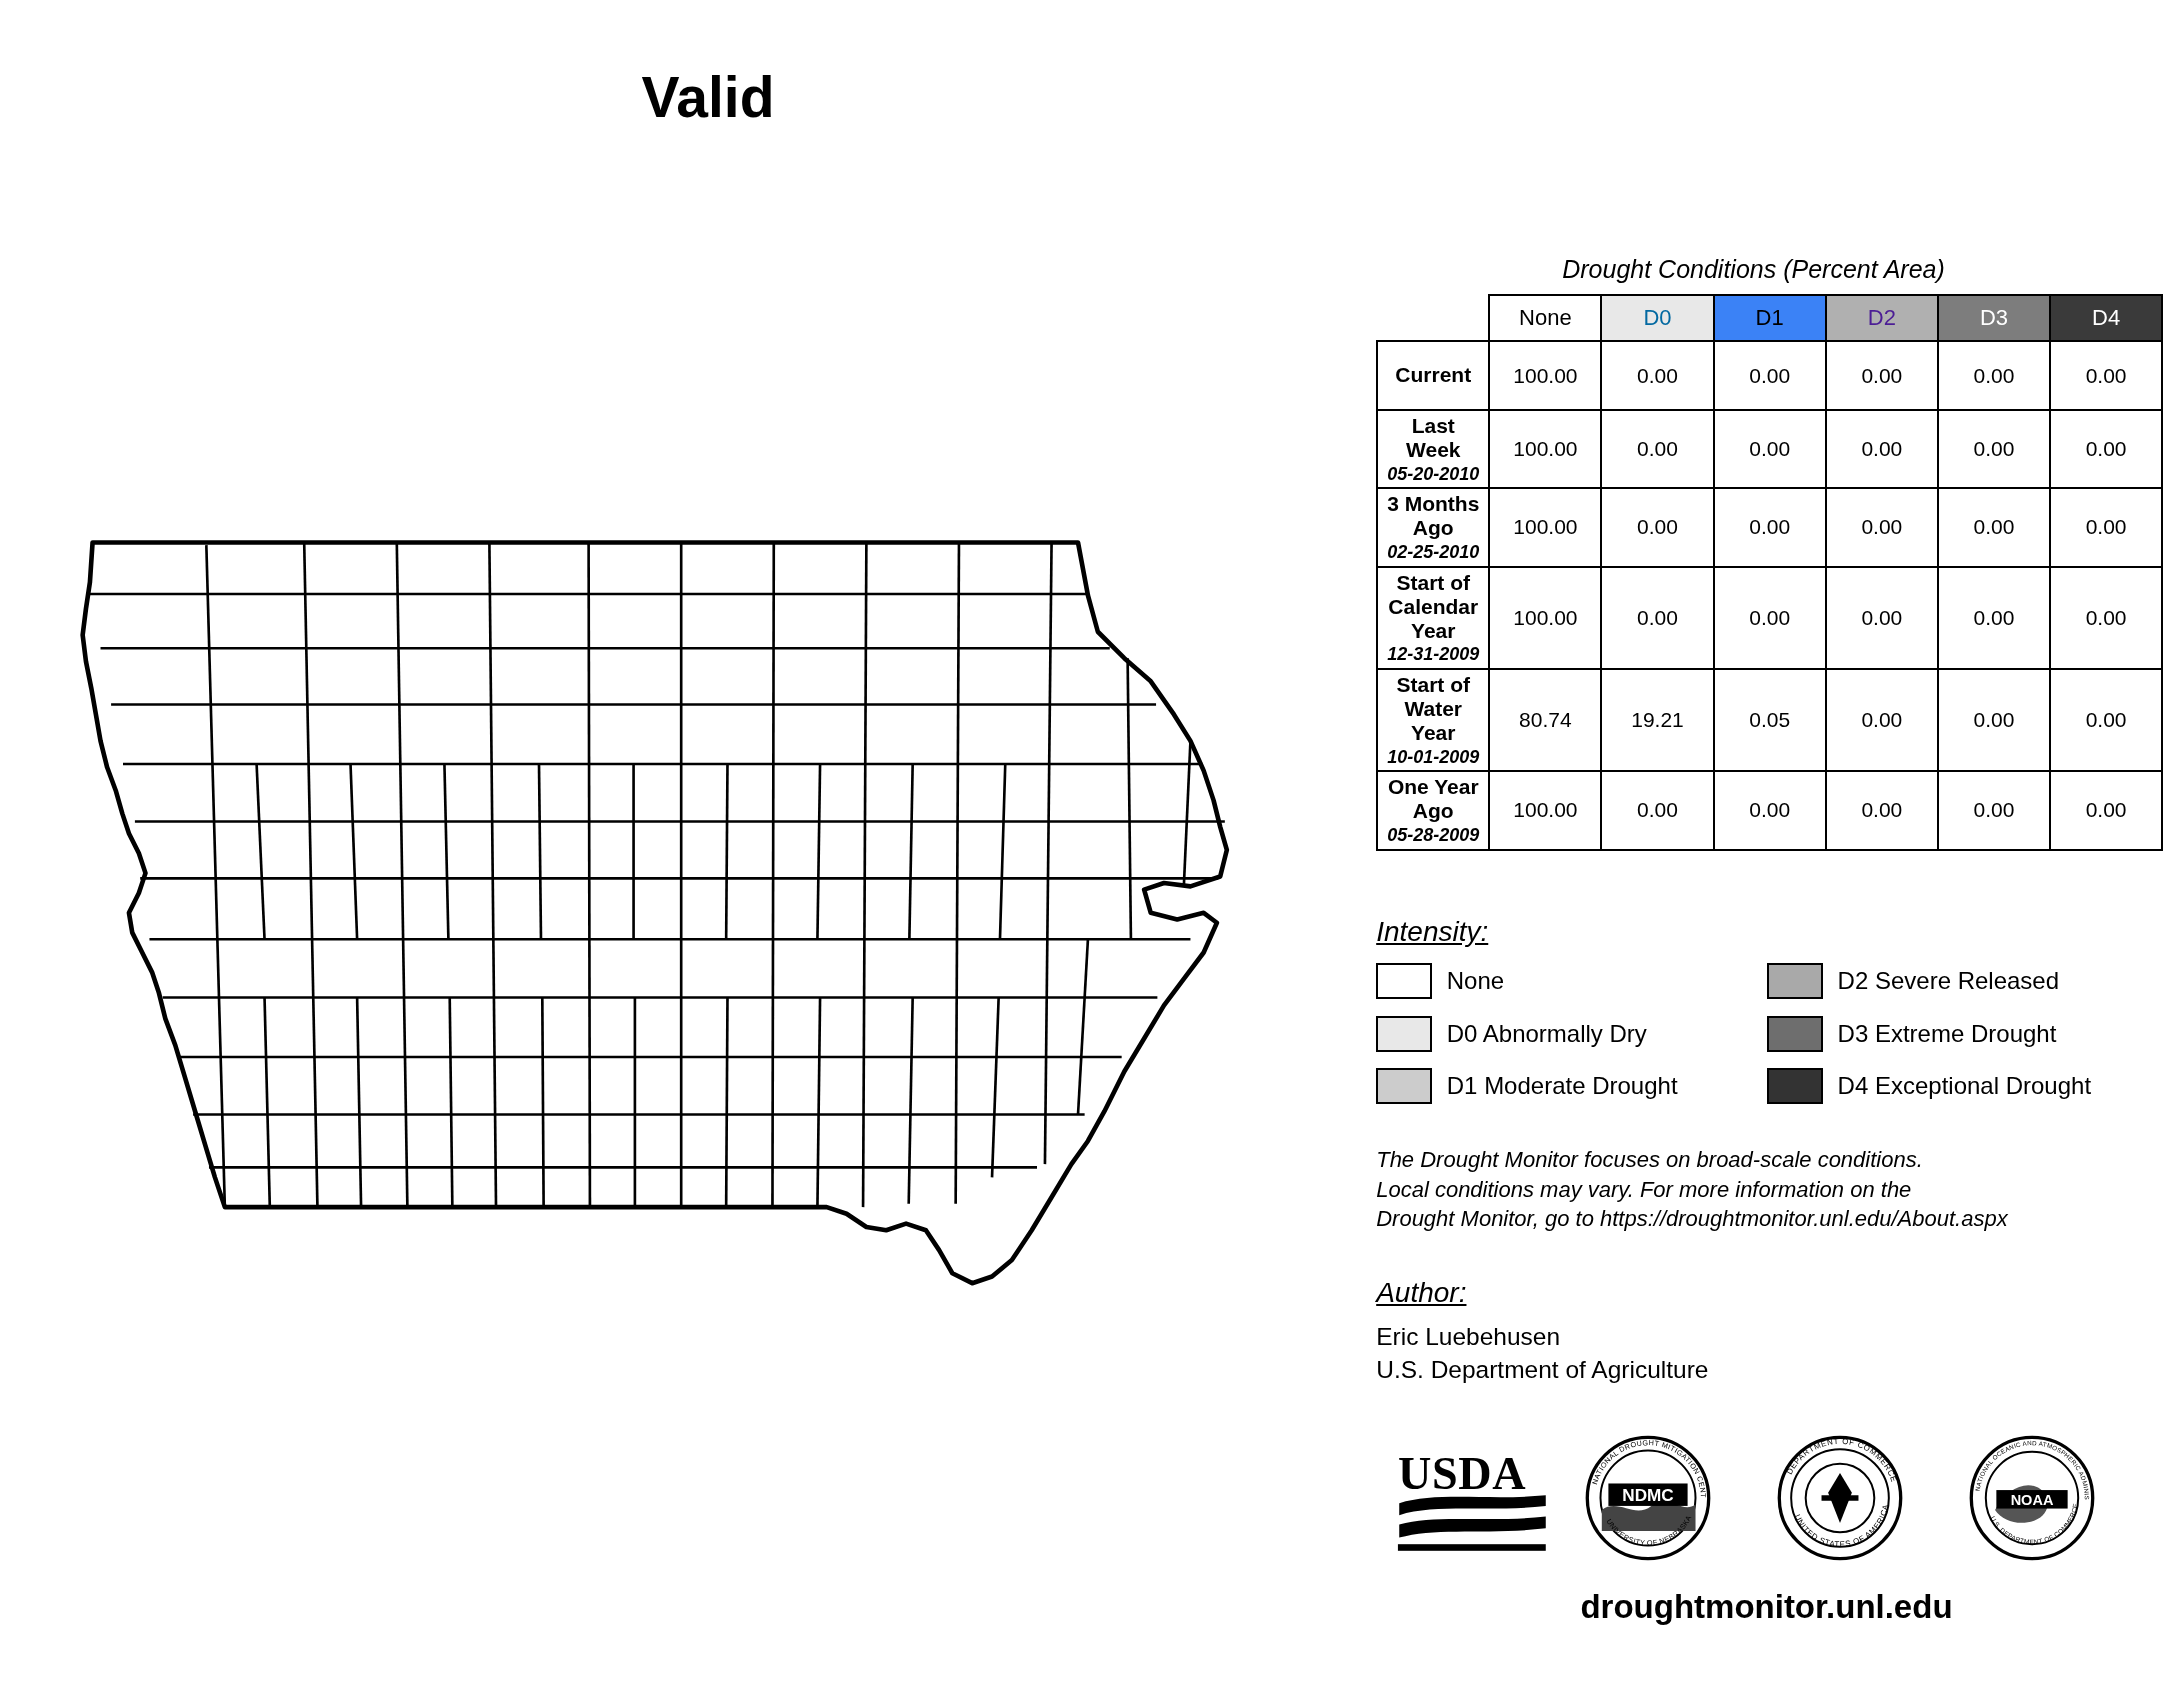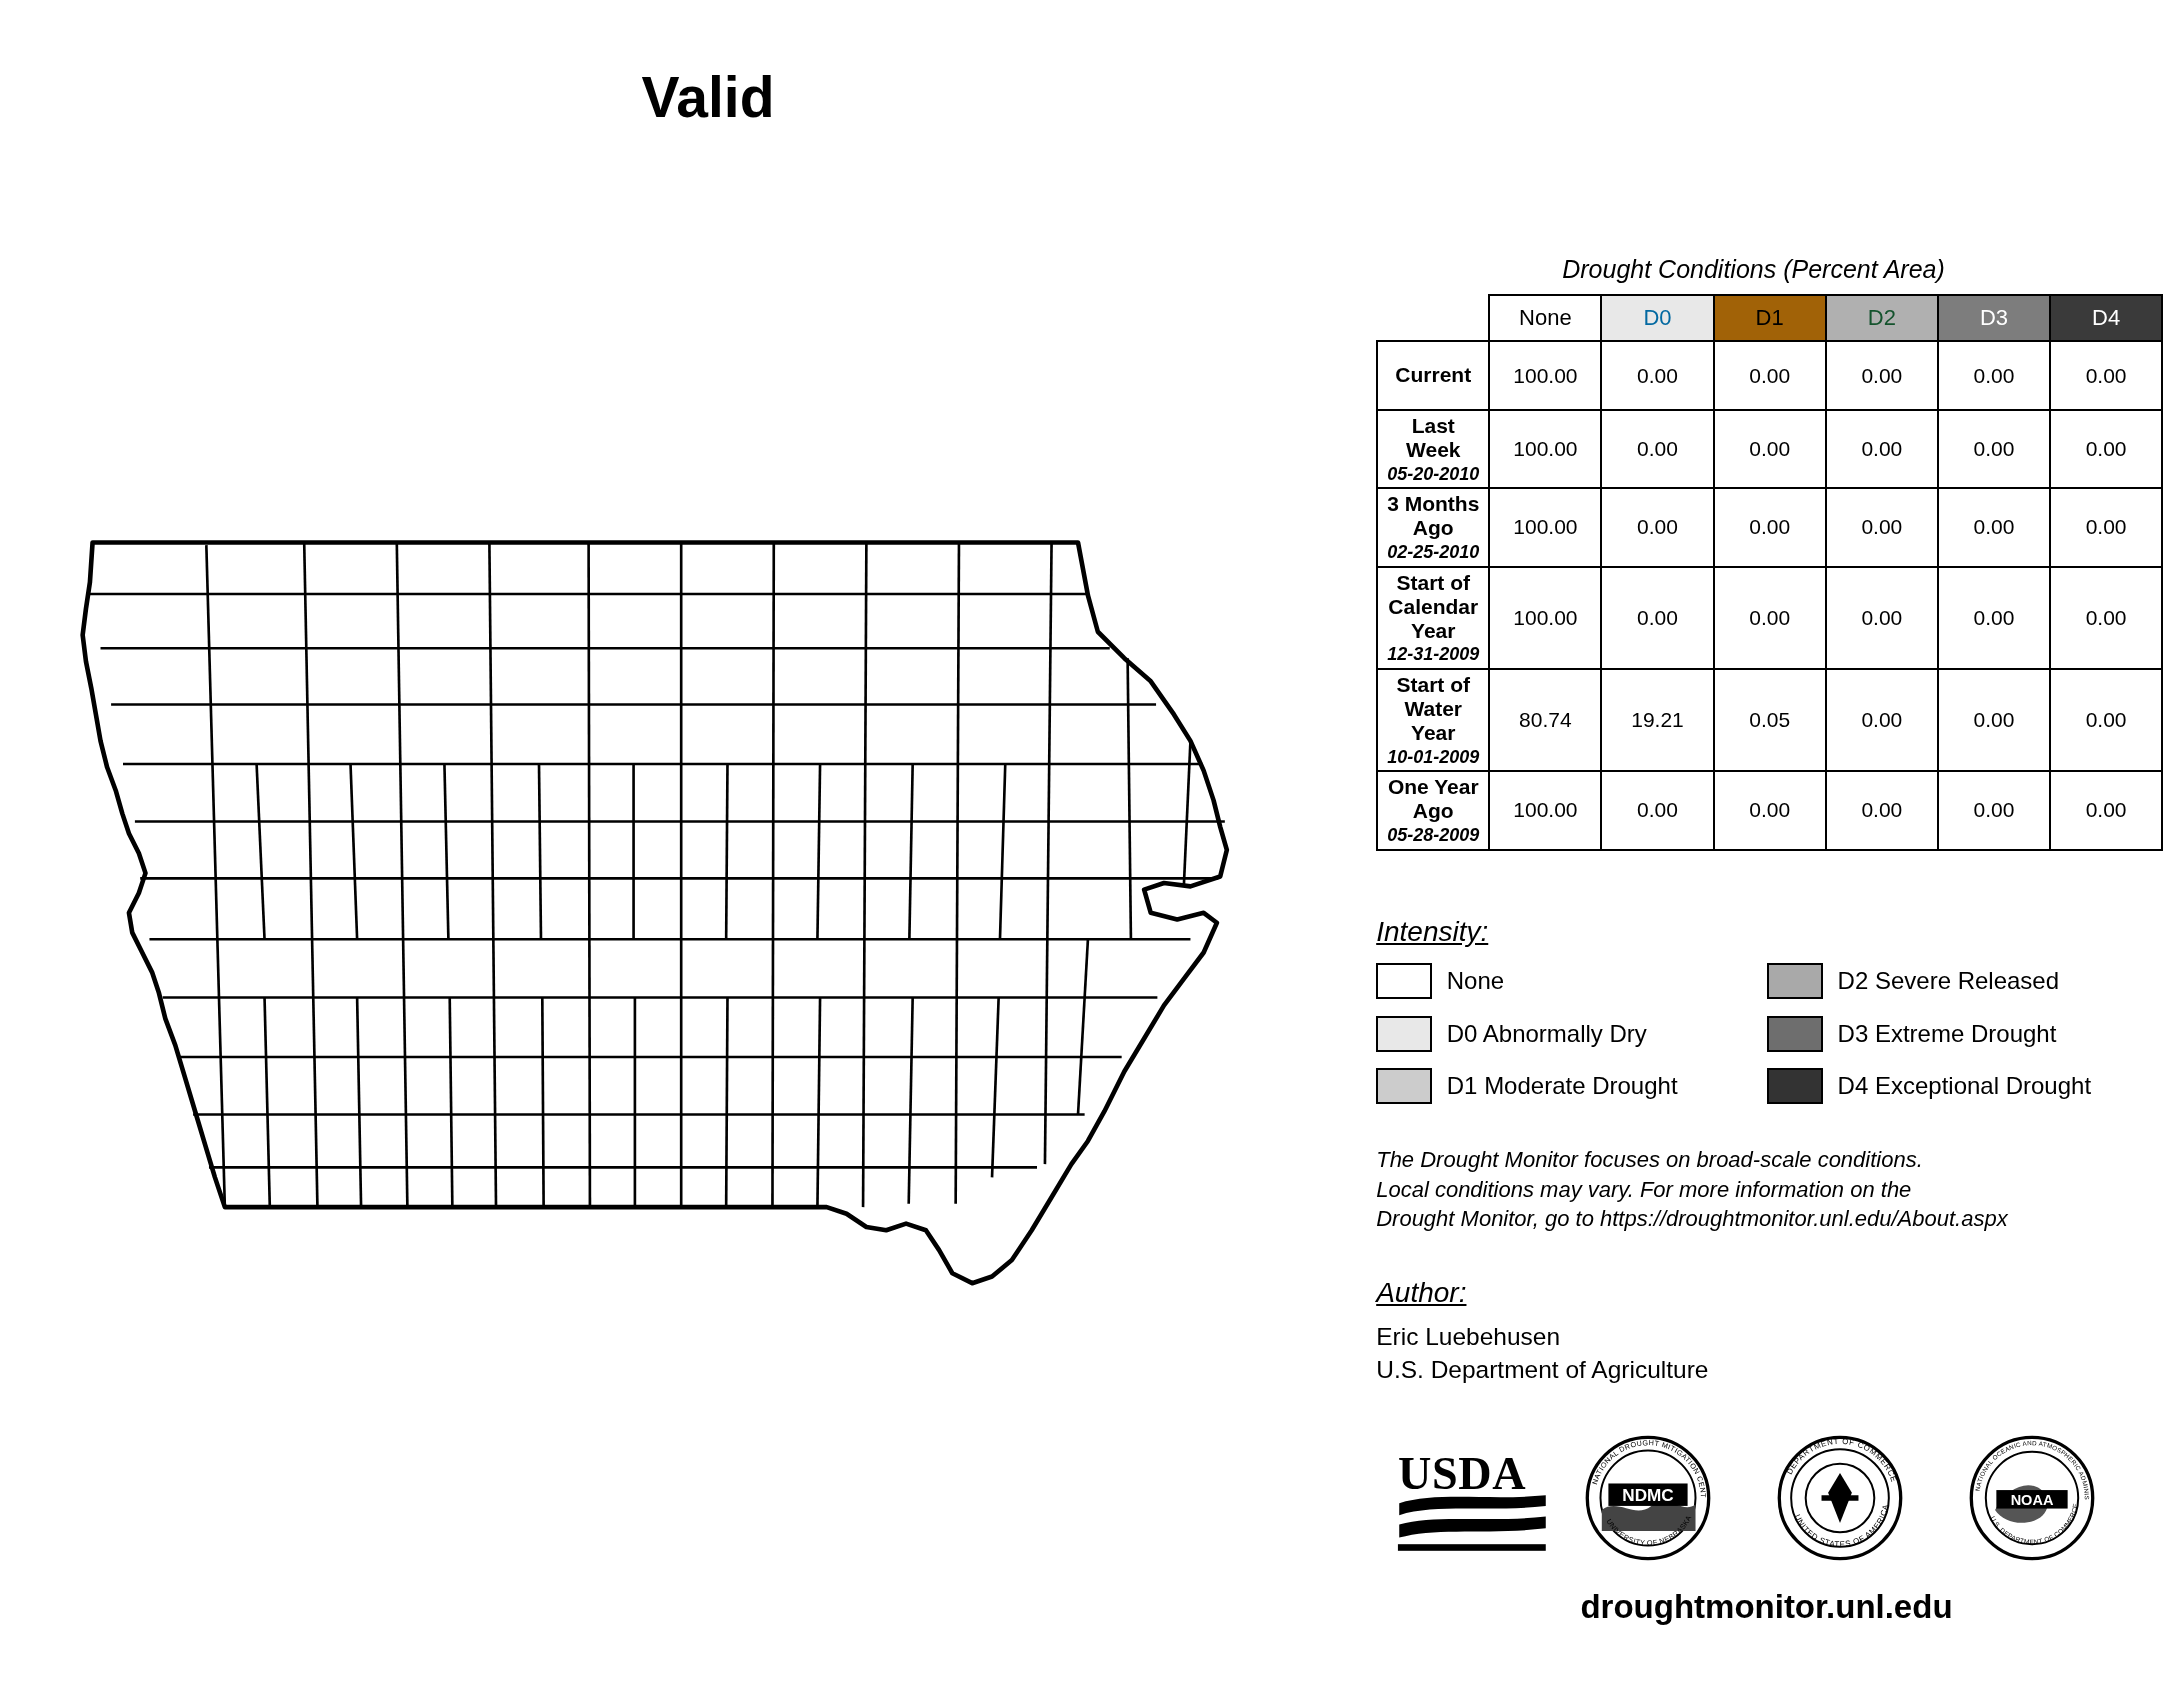--- a/index.html
+++ b/index.html
@@ -132,22 +132,22 @@
   }
   .rowlab .sub {
     display: block;
     font-size: 18px;
     font-weight: bold;
     font-style: italic;
     margin-top: 1.3px;
   }
   .hdr-none { background: #ffffff; color: #000; }
   .hdr-d0 { background: #e8e8e8; color: #0369a1; }
-  .hdr-d1 { background: #a16207; color: #000; }
-  .hdr-d2 { background: #b0b0b0; color: #14532d; }
+  .hdr-d1 { background: #3b82f6; color: #000; }
+  .hdr-d2 { background: #b0b0b0; color: #4c1d95; }
   .hdr-d3 { background: #7d7d7d; color: #ffffff; }
   .hdr-d4 { background: #3a3a3a; color: #ffffff; }
 
   
   #intensity-head {
     position: absolute;
     left: 13.2px;
     top: 916px;
     font-size: 28px;
     font-style: italic;

